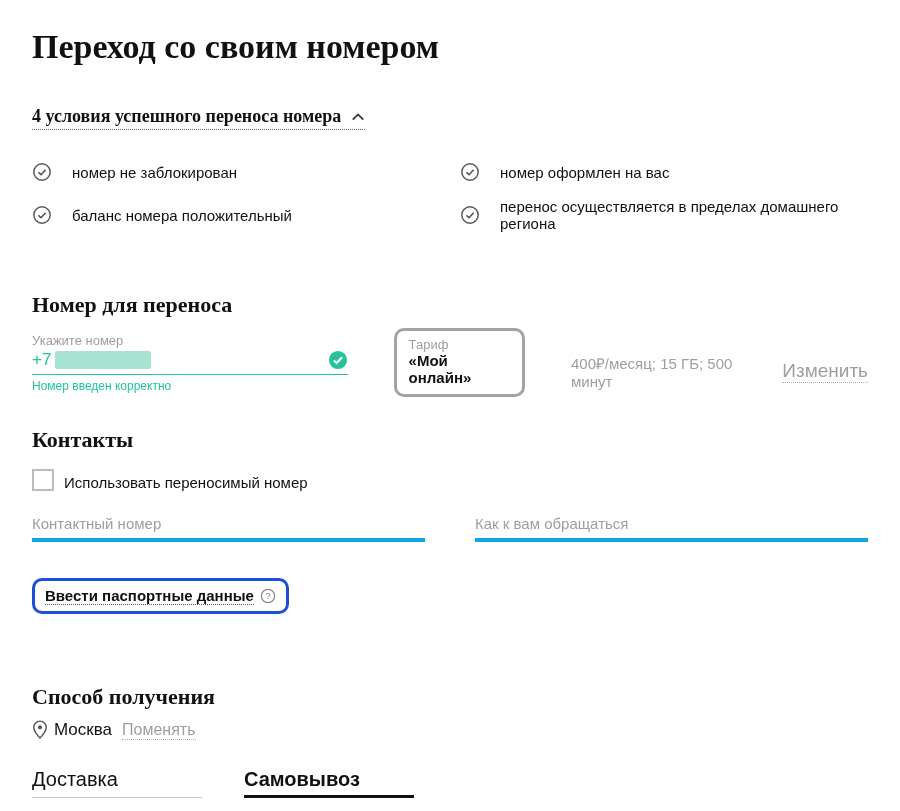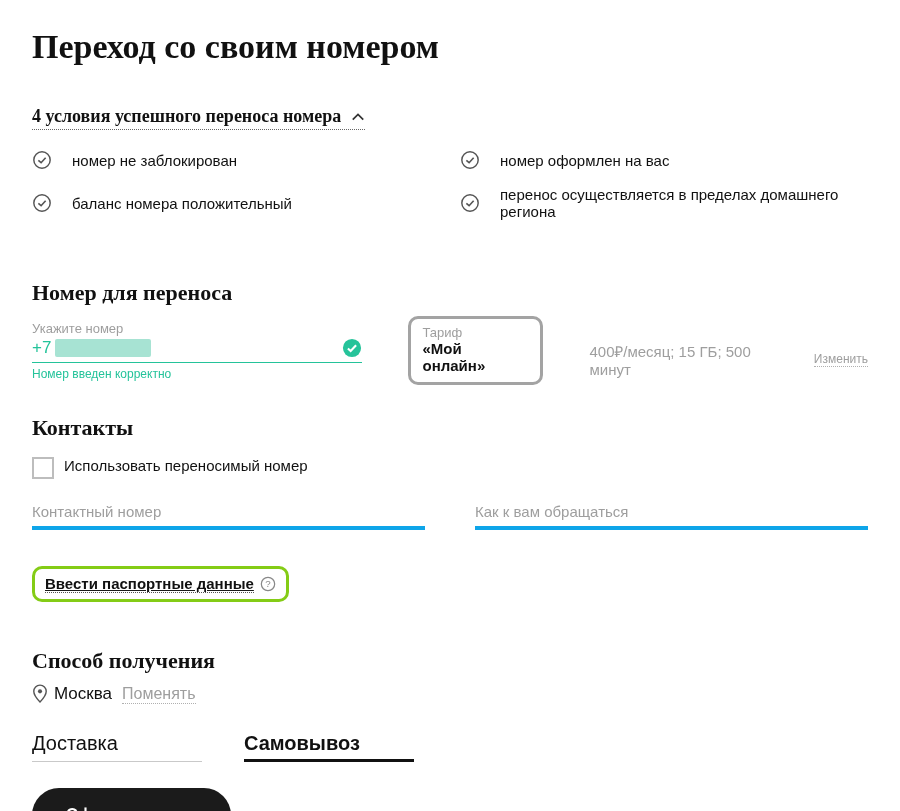--- a/index.html
+++ b/index.html
@@ -27,21 +27,21 @@
   .accordion-header {
     display: inline-flex;
     align-items: center;
     gap: 10px;
     font-family: Georgia, "Times New Roman", serif;
     font-size: 18px;
     font-weight: 600;
     color: #111;
     border-bottom: 1px dotted #666;
     padding-bottom: 2px;
-    margin-bottom: 20px;
+    margin-bottom: 32px;
     cursor: pointer;
   }
   .chevron-up {
     width: 14px; height: 14px;
     stroke: #333; stroke-width: 2; fill: none;
   }
   .conditions {
     display: grid;
     grid-template-columns: 1fr 1fr;
     column-gap: 20px;
@@ -125,31 +125,31 @@
     display: flex;
     align-items: center;
     gap: 18px;
     padding-top: 18px;
   }
   .tariff-stats {
     font-size: 15px;
     color: #9e9e9e;
   }
   .change-link {
-    font-size: 12px;
+    font-size: 19px;
     color: #9e9e9e;
     border-bottom: 1px dotted #b0b0b0;
     cursor: pointer;
   }
 
   .section { margin-bottom: 30px; }
 
   .checkbox-row {
     display: flex;
-    align-items: flex-start;
+    align-items: flex-end;
     gap: 10px;
     margin: 16px 0 18px 0;
     font-size: 15px;
     color: #111;
   }
   .chk {
     width: 22px; height: 22px;
     border: 2px solid #bdbdbd;
     background: #fff;
     cursor: pointer;
@@ -169,27 +169,26 @@
     padding: 6px 0;
     background: transparent;
     outline: none;
   }
   .text-input::placeholder { color: #9e9e9e; }
 
   .passport-wrap {
     display: inline-flex;
     align-items: center;
     gap: 6px;
-    border: 3px solid #84cc16;
+    border: 3px solid #1d4ed8;
     border-radius: 10px;
     padding: 6px 10px;
     margin-top: 36px;
-    margin-bottom: 16px;
-    cursor: pointer;
-    text-decoration: underline;
+    margin-bottom: 40px;
+    cursor: pointer;
   }
   .passport-text {
     font-size: 15px;
     font-weight: 600;
     color: #111;
     border-bottom: 1px dotted #555;
   }
   .help-circle {
     width: 16px; height: 16px;
   }

